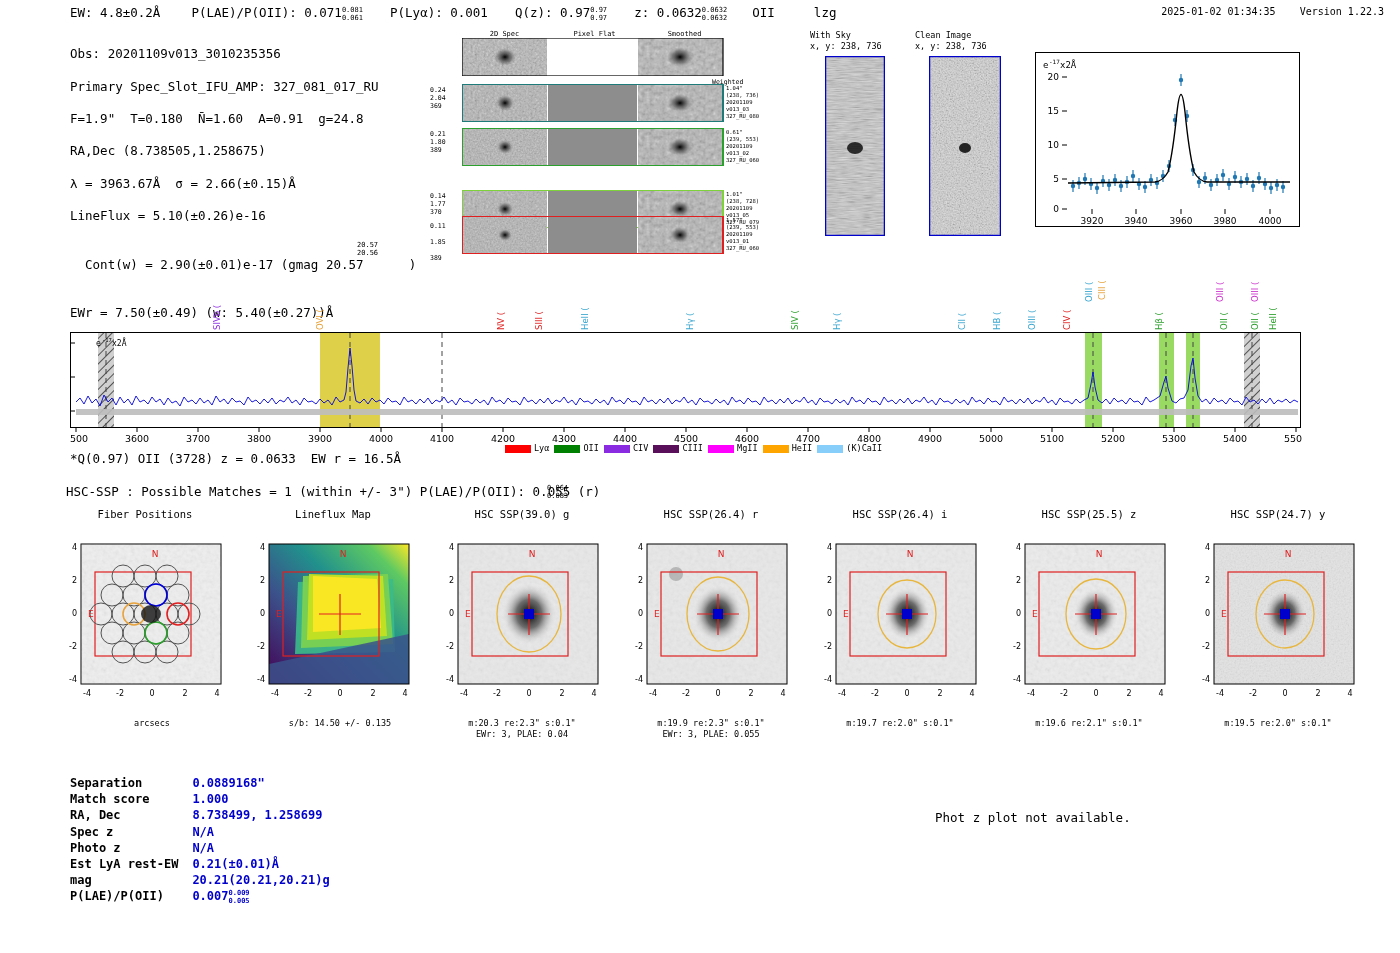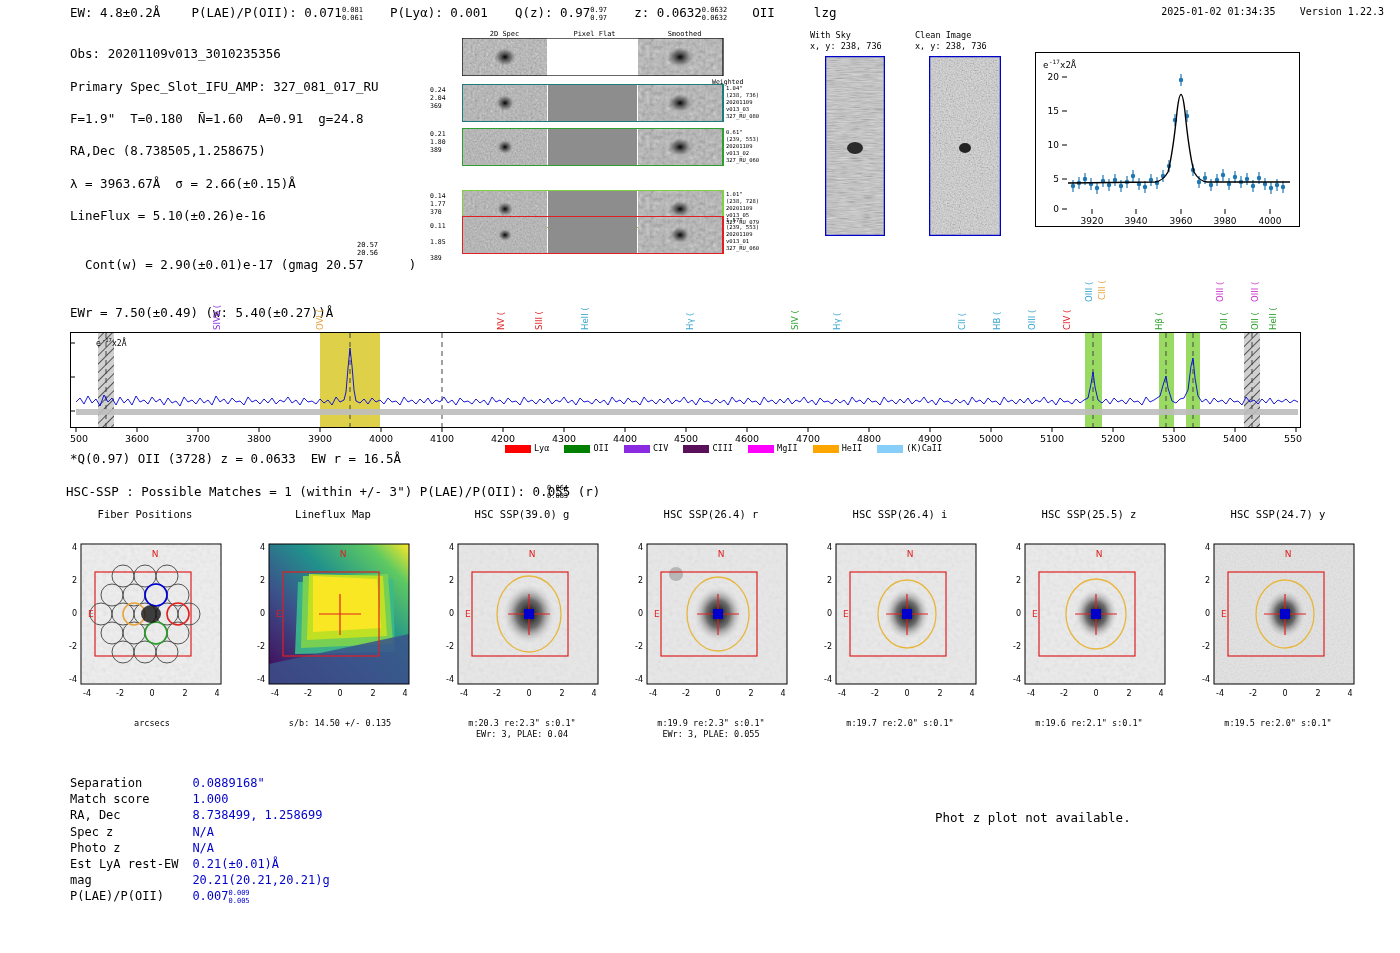--- a/index.html
+++ b/index.html
@@ -15,28 +15,28 @@
   
   #specpanel{left:462px;top:30px;width:300px;height:222px;}
   .speclabel{font-size:7px;text-align:center;color:#000;}
   
   .imgtitle{font-size:8.5px;text-align:left;line-height:11px;}
   
   #insetplot{left:1035px;top:52px;width:265px;height:175px;}
   
   #legend{left:505px;top:443px;font-size:8.5px;white-space:nowrap;}
   .lgsw{display:inline-block;width:26px;height:8px;vertical-align:middle;margin-right:3px;}
-  .lgitem{display:inline-block;margin-right:10px;}
+  .lgitem{display:inline-block;}
   
   #hscline{left:66px;top:484px;font-size:12.5px;white-space:nowrap;}
   .cutouttitle{font-size:10.5px;text-align:center;}
   .cutsub{font-size:8.5px;text-align:center;line-height:11px;}
   
   #btable{left:70px;top:775px;font-size:12px;line-height:16.2px;}
-  #btable td{padding:0;font-size:12px;font-family:"DejaVu Sans Mono",monospace;vertical-align:top;}
+  #btable td{padding:0;font-size:12px;font-family:"DejaVu Sans Mono",monospace;vertical-align:top;font-weight:bold;}
   .bval{color:#0000cc;padding-left:14px !important;}
   #photoznote{left:935px;top:810px;font-size:12.5px;}
 </style>
 </head>
 <body>
 
 <div class="abs mono" id="topline">
   <span>EW: 4.8±0.2Å</span>
   <span style="display:inline-block;width:16px"></span>
   <span>P(LAE)/P(OII): 0.071</span><span class="fracbox"><span style="display:block">0.081</span><span style="display:block">0.061</span></span>

